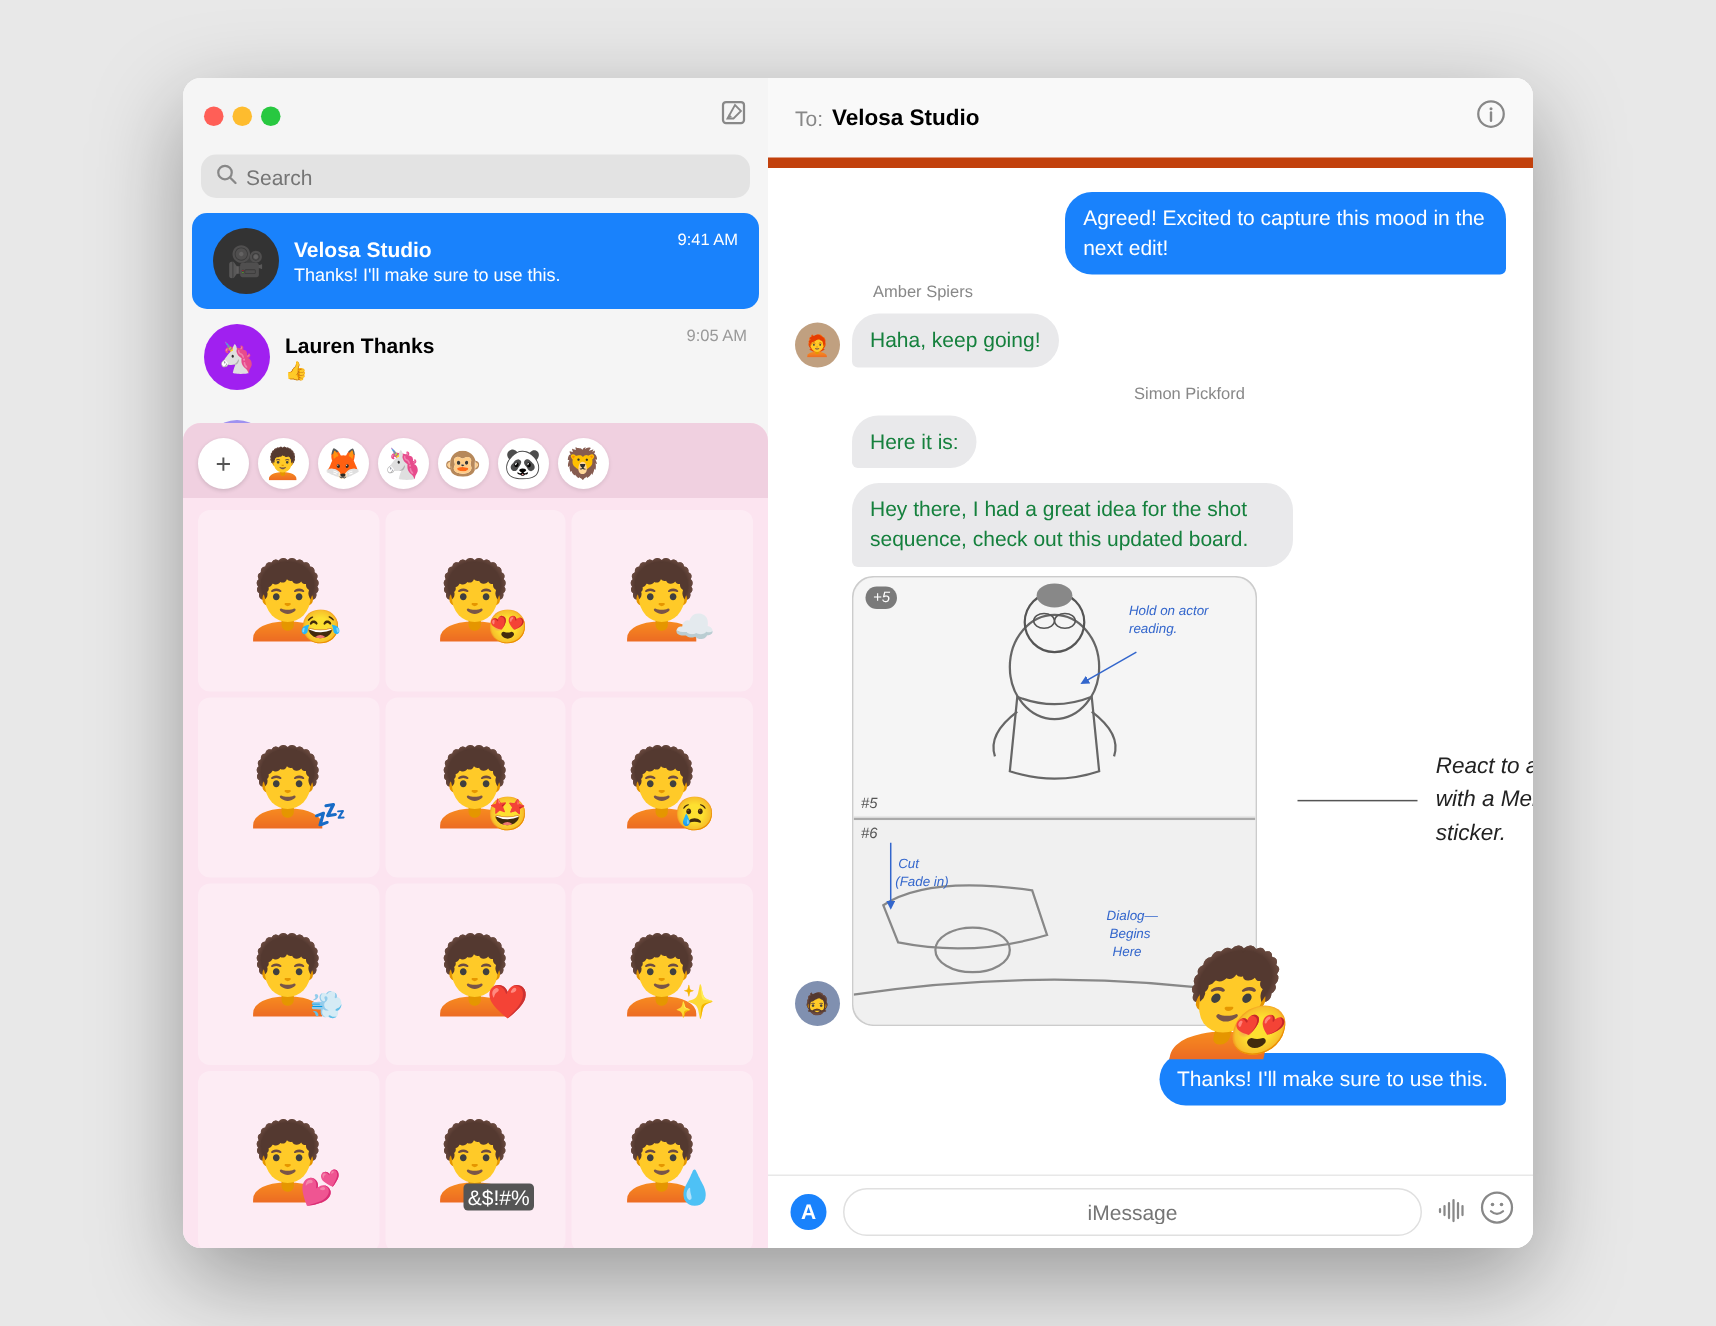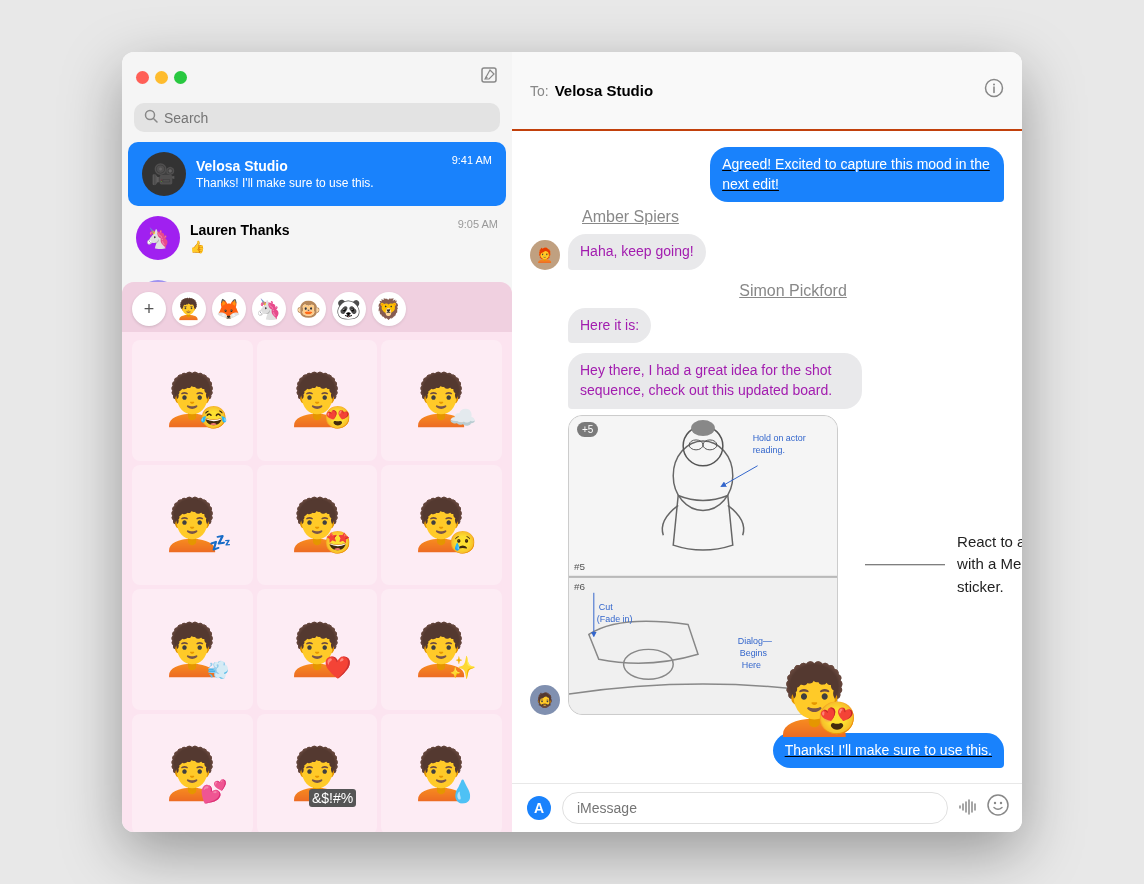--- a/index.html
+++ b/index.html
@@ -215,22 +215,22 @@
       flex: 1;
       background: #fff;
       border-radius: 0 12px 12px 0;
       display: flex;
       flex-direction: column;
       overflow: hidden;
     }
     .chat-header {
       display: flex;
       align-items: center;
-      padding: 26px 18px;
-      border-bottom: 2px solid #c2410c;
+      padding: 14px 18px;
+      border-bottom: 7px solid #c2410c;
       background: #f9f9f9;
     }
     .chat-to-label {
       font-size: 14px;
       color: #888;
       margin-right: 6px;
     }
     .chat-recipient {
       font-size: 15px;
       font-weight: 600;
@@ -250,45 +250,44 @@
       padding: 16px 18px;
       display: flex;
       flex-direction: column;
       gap: 6px;
     }
     .bubble-row {
       display: flex;
       align-items: flex-end;
       gap: 8px;
     }
-    .bubble-row.sent { justify-content: flex-end; text-decoration: underline; }
+    .bubble-row.sent { justify-content: flex-end; }
     .bubble-row.received { justify-content: flex-start; }
     .bubble {
       padding: 8px 12px;
       border-radius: 18px;
       font-size: 14px;
       line-height: 1.4;
       max-width: 62%;
     }
     .bubble.sent {
       background: #1982fc;
       color: #fff;
       border-bottom-right-radius: 4px;
     }
     .bubble.received {
       background: #e9e9eb;
-      color: #a21caf;
+      color: #15803d;
       border-bottom-left-radius: 4px;
     }
     .sender-name {
-      font-size: 16px;
+      font-size: 11px;
       color: #888;
       margin-bottom: 2px;
       margin-left: 52px;
-      text-decoration: underline;
     }
     .msg-avatar {
       width: 30px; height: 30px;
       border-radius: 50%;
       background: #ccc;
       flex-shrink: 0;
       display: flex; align-items: center; justify-content: center;
       font-size: 14px;
       overflow: hidden;
     }
@@ -350,20 +349,21 @@
       font-size: 20px;
     }
     .imessage-input {
       flex: 1;
       border: 1px solid #e0e0e0;
       border-radius: 20px;
       padding: 7px 14px;
       font-size: 14px;
       color: #aaa;
       outline: none;
+      text-align: center;
     }
     .audio-btn {
       background: none; border: none; cursor: pointer;
       color: #888; font-size: 18px;
     }
     .emoji-btn {
       background: none; border: none; cursor: pointer;
       color: #888; font-size: 22px;
     }
 
@@ -386,20 +386,21 @@
       font-size: 15px;
       color: #222;
       white-space: nowrap;
       line-height: 1.5;
     }
 
     
     .msg-image-wrap {
       position: relative;
       display: inline-block;
+      font-style: italic;
     }
   </style>
 </head>
 <body>
 
 <div class="app-window">
 
   <div class="sidebar">
 
     <div class="titlebar">

